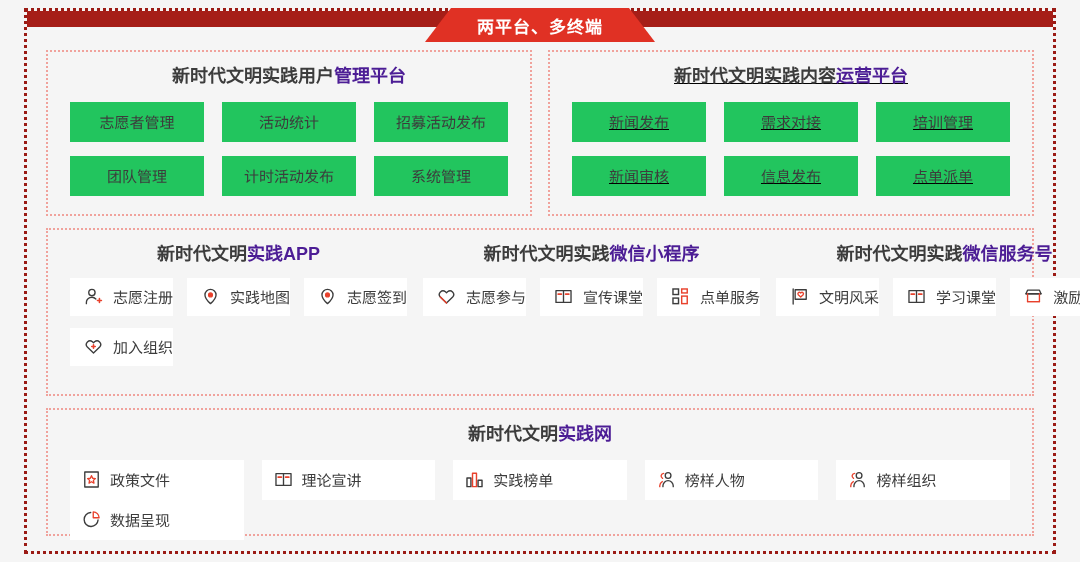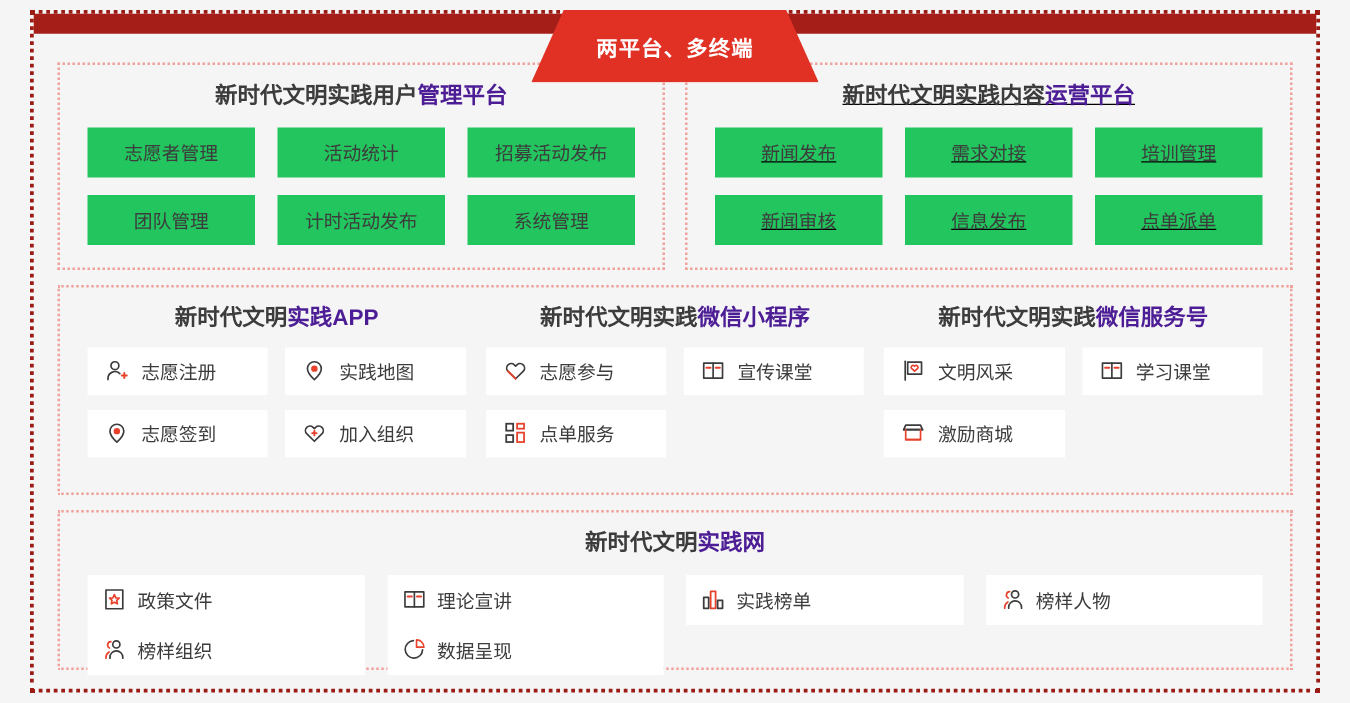--- a/index.html
+++ b/index.html
@@ -35,21 +35,21 @@
     transform:translateX(-50%);
     height:34px;
     background:#e03124;
     color:#ffffff;
     font-size:17px;
     font-weight:bold;
     letter-spacing:1px;
     display:flex;
     align-items:center;
     justify-content:center;
-    padding:12px 52px;
+    padding:0 52px;
     clip-path:polygon(26px 0, calc(100% - 26px) 0, 100% 100%, 0 100%);
     white-space:nowrap;
     z-index:5;
   }
 
   
   .panel{
     position:absolute;
     border:2px dotted #f0a29c;
     box-sizing:border-box;
@@ -92,21 +92,21 @@
 
   
   .term-cols{
     display:grid;
     grid-template-columns:repeat(3,1fr);
     padding:0 14px;
   }
   .term-col{padding:0 8px;}
   .term-grid{
     display:grid;
-    grid-template-columns:repeat(2,1fr);
+    grid-template-columns:repeat(3,1fr);
     gap:12px 14px;
     padding-top:12px;
   }
   .itile{
     background:#ffffff;
     height:38px;
     display:flex;
     align-items:center;
     padding-left:14px;
     gap:10px;
@@ -114,21 +114,21 @@
     color:#3c3c3c;
     white-space:nowrap;
     cursor:pointer;
     box-sizing:border-box;
   }
   .itile.empty{background:transparent;cursor:default;}
 
   
   .web-grid{
     display:grid;
-    grid-template-columns:repeat(4,1fr);
+    grid-template-columns:repeat(5,1fr);
     gap:0 18px;
     padding:14px 22px 0 22px;
   }
   .web-grid .itile{padding-left:12px;gap:9px;height:40px;}
 
   .ico{
     width:19px;height:19px;
     flex:0 0 19px;
     display:block;
   }

